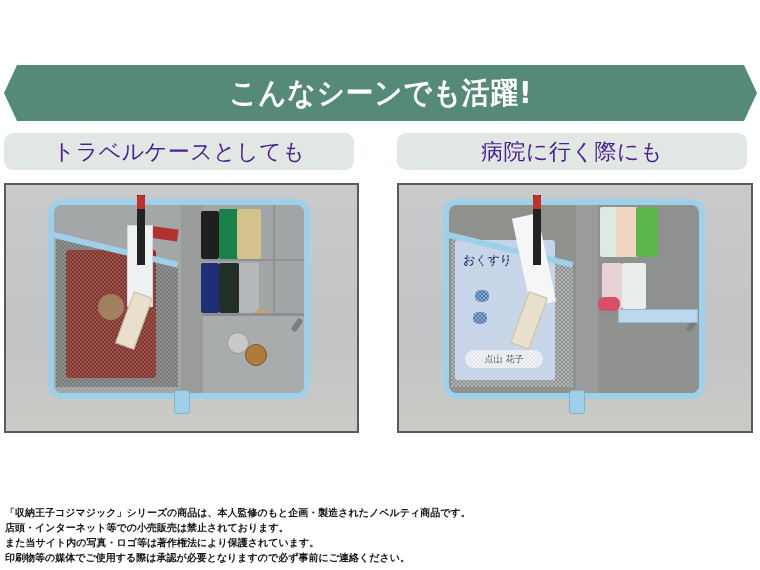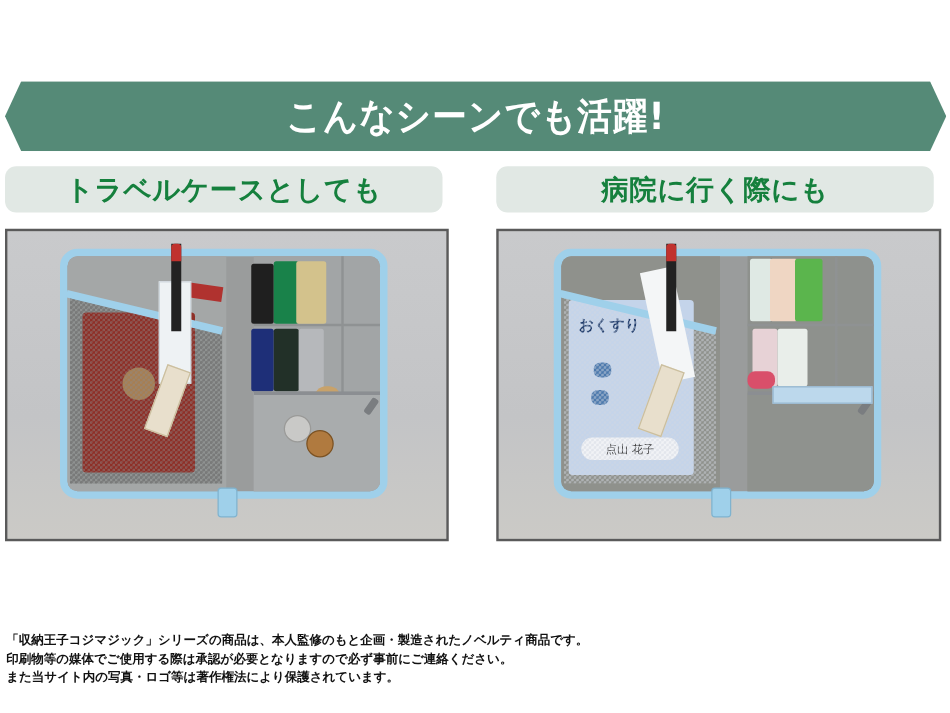--- a/index.html
+++ b/index.html
@@ -19,21 +19,21 @@
   }
 
   
   .label-box {
     position: absolute; top: 133px; height: 37px; width: 350px;
     background: #e1e8e4; border-radius: 9px;
     display: flex; align-items: center; justify-content: center;
   }
   .label-box.left { left: 4px; }
   .label-box.right { left: 397px; }
-  .label-text { color: #15803d; font-size: 22px; font-weight: bold; letter-spacing: 0.5px; }
+  .label-text { color: #4c1d95; font-size: 22px; font-weight: normal; letter-spacing: 0.5px; }
 
   
   .photo {
     position: absolute; top: 183px; height: 250px;
     background: linear-gradient(180deg, #c9cacc 0%, #c3c4c6 60%, #cbcac6 100%);
     border: 2px solid #5a5a5a;
     overflow: hidden;
   }
   .photo.left { left: 4px; width: 355px; }
   .photo.right { left: 397px; width: 356px; }
@@ -223,15 +223,16 @@
   <div class="mask"></div>
   <div class="pen" style="left:134px;">
       <div class="pen-tip"></div>
     </div>
   <div class="bills" style="left:120px;"></div>
   <div class="zipper-tab" style="left:170px;"></div>
 </div>
 
 <div class="disclaimer">
   <div>「収納王子コジマジック」シリーズの商品は、本人監修のもと企画・製造されたノベルティ商品です。</div>
+  <div>店頭・インターネット等での小売販売は禁止されております。</div>
+  <div>また当サイト内の写真・ロゴ等は著作権法により保護されています。</div>
   <div>印刷物等の媒体でご使用する際は承認が必要となりますので必ず事前にご連絡ください。</div>
-  <div>また当サイト内の写真・ロゴ等は著作権法により保護されています。</div>
 </div>
 
 </body></html>

